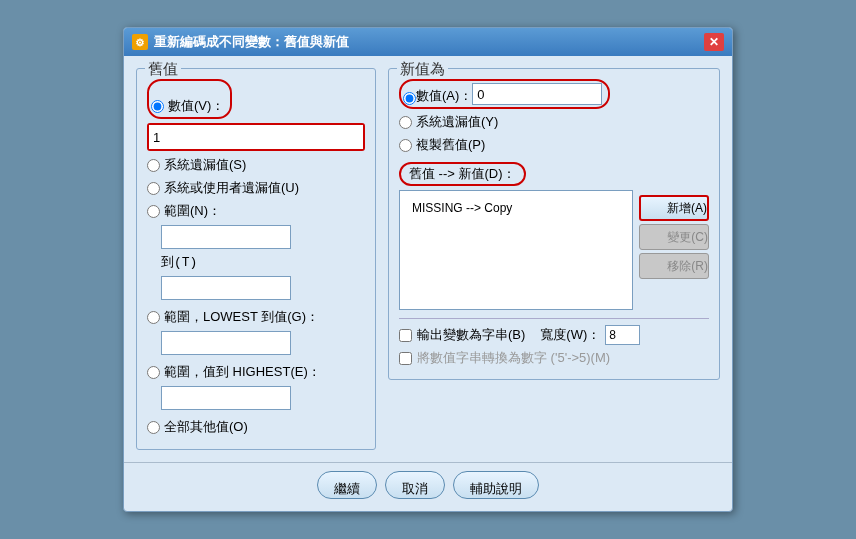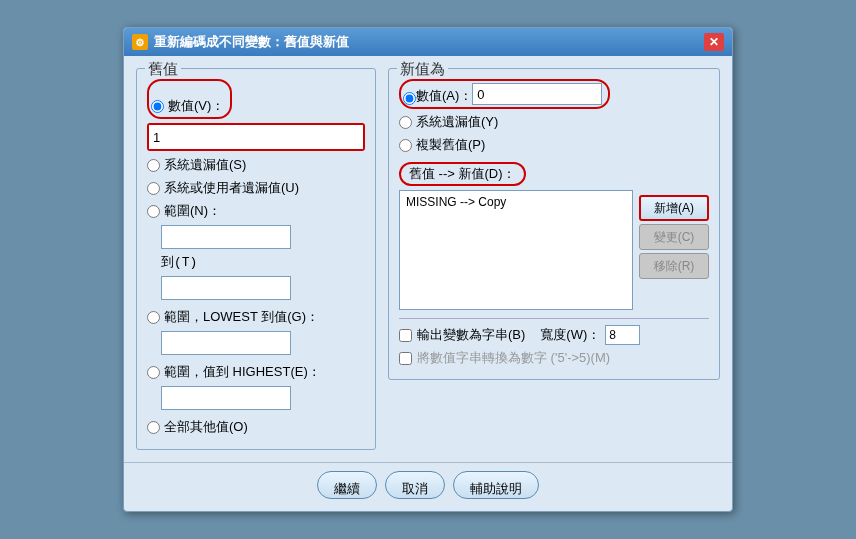--- a/index.html
+++ b/index.html
@@ -128,37 +128,38 @@
     .right-panel {
       flex: 1;
     }
 
     .list-box {
       width: 100%;
       background: white;
       border: 1px solid #7a9ec0;
       height: 120px;
       overflow-y: auto;
-      padding: 2px;
+      padding: 8px;
       font-size: 12px;
     }
 
     .list-item {
       padding: 2px 4px;
       cursor: default;
     }
 
     .action-btn {
       width: 70px;
       height: 26px;
       border: 1px solid #5a8ab0;
       border-radius: 3px;
       cursor: pointer;
       font-size: 12px;
       font-family: "Microsoft JhengHei", Arial, sans-serif;
+      text-align: right;
     }
 
     .btn-add {
       background: linear-gradient(to bottom, #e8f4ff, #c8dff0);
       color: #000;
       border: 1px solid #5a8ab0;
     }
 
     .btn-disabled {
       background: #c8c8c8;

